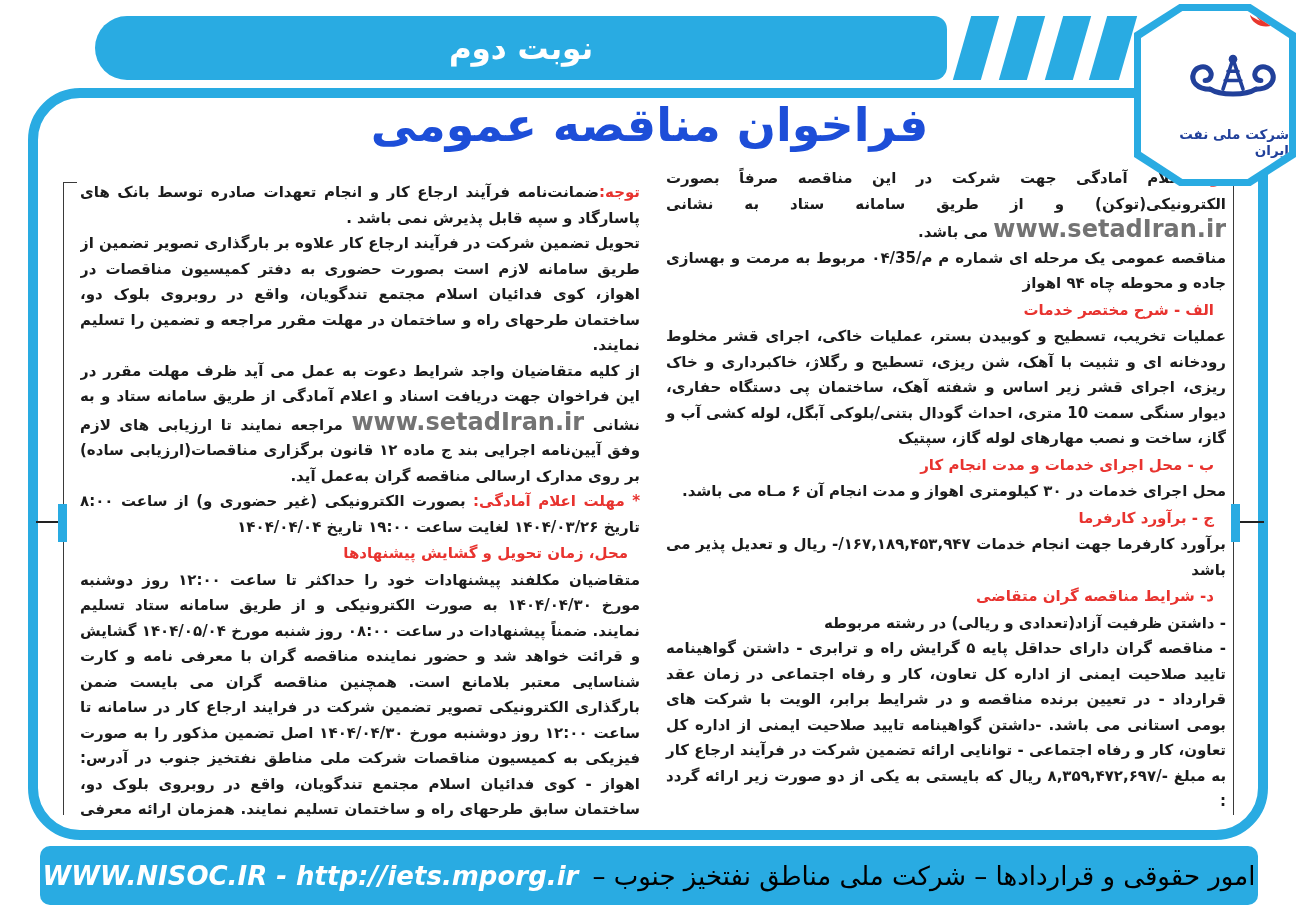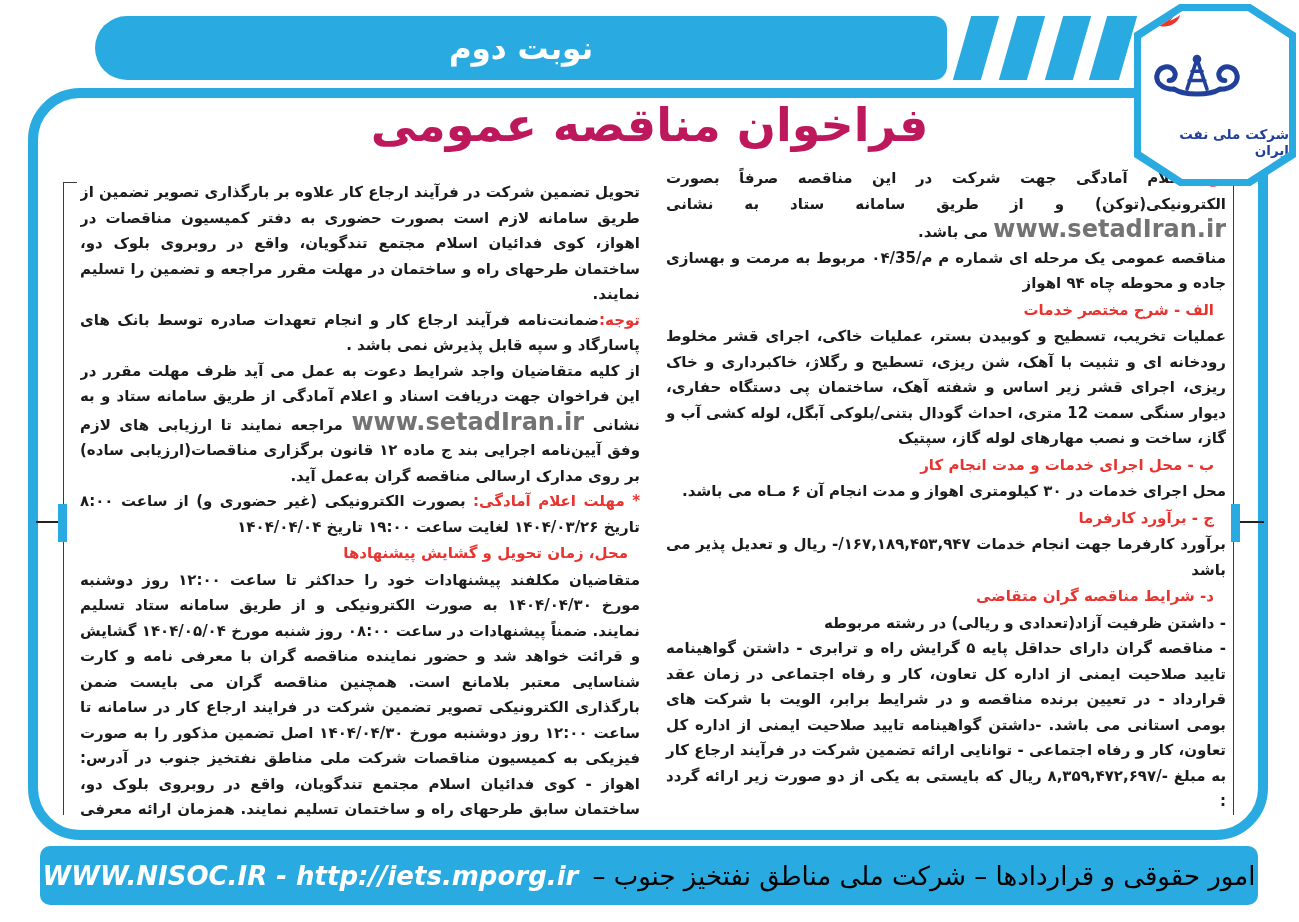--- a/index.html
+++ b/index.html
@@ -15,29 +15,29 @@
   .stripe { position:absolute; top:16px; width:28px; height:64px; background:#29abe2;
     transform:skewX(-16deg); }
   .s1{left:962px;} .s2{left:1008px;} .s3{left:1054px;} .s4{left:1098px; width:30px;}
 
   
   .logo-badge { position:absolute; left:1134px; top:4px; width:162px; height:182px;
     background:#29abe2; z-index:5;
     clip-path:polygon(28% 0,72% 0,100% 16%,100% 84%,72% 100%,28% 100%,0 84%,0 16%); }
   .logo-inner { position:absolute; left:7px; top:7px; right:7px; bottom:7px; background:#fff;
     clip-path:polygon(28% 0,72% 0,100% 16%,100% 84%,72% 100%,28% 100%,0 84%,0 16%);
-    display:flex; flex-direction:column; align-items:flex-start; justify-content:center; gap:20px; }
+    display:flex; flex-direction:column; align-items:flex-end; justify-content:center; gap:20px; }
   .logo-text1 { color:#21409a; font-size:13.5px; font-weight:bold; direction:rtl; }
   .logo-text2 { color:#21409a; font-size:11.5px; font-weight:bold; direction:rtl; }
 
   
   .frame { position:absolute; left:28px; top:88px; width:1240px; height:752px;
     border:10px solid #29abe2; border-radius:52px; background:transparent; }
   .page-title { position:absolute; left:0; top:98px; width:1299px; text-align:center;
-    color:#be185d; font-size:46px; font-weight:bold; direction:rtl; letter-spacing:-1px; z-index:2; }
+    color:#1d4ed8; font-size:46px; font-weight:bold; direction:rtl; letter-spacing:-1px; z-index:2; }
 
   .innerline { position:absolute; border-left:1.6px solid #3a3a3a; width:0; z-index:1; }
   .il-left  { left:63px;  top:182px; height:633px; }
   .il-right { left:1233px; top:182px; height:633px; }
   .innertick { position:absolute; border-top:1.6px solid #3a3a3a; height:0; width:14px; z-index:1; }
   .it-left { left:63px; top:182px; } .it-right { left:1219px; top:182px; }
 
   
   .fold-blue { position:absolute; width:9px; height:38px; background:#29abe2; z-index:3; }
   .fb-left { left:58px; top:504px; } .fb-right { left:1231px; top:504px; }
@@ -120,35 +120,35 @@
   <div class="fold-blue fb-right"></div>
   <div class="fold-tick ft-left"></div>
   <div class="fold-tick ft-right"></div>
 
   <div class="columns">
 
     <div class="col col-right">
       <p><span class="red-label">توجه:</span><span>اعلام آمادگی جهت شرکت در این مناقصه صرفاً بصورت الکترونیکی(توکن) و از طریق سامانه ستاد به نشانی </span><span class="url">www.setadIran.ir</span><span> می باشد.</span></p>
       <p>مناقصه عمومی یک مرحله ای شماره م م/۰۴/35 مربوط به مرمت و بهسازی جاده و محوطه چاه ۹۴ اهواز</p>
       <p class="heading">الف - شرح مختصر خدمات</p>
-      <p>عملیات تخریب، تسطیح و کوبیدن بستر، عملیات خاکی، اجرای قشر مخلوط رودخانه ای و تثبیت با آهک، شن ریزی، تسطیح و رگلاژ، خاکبرداری و خاک ریزی، اجرای قشر زیر اساس و شفته آهک، ساختمان پی دستگاه حفاری، دیوار سنگی سمت 12 متری، احداث گودال بتنی/بلوکی آبگل، لوله کشی آب و گاز، ساخت و نصب مهارهای لوله گاز، سپتیک</p>
+      <p>عملیات تخریب، تسطیح و کوبیدن بستر، عملیات خاکی، اجرای قشر مخلوط رودخانه ای و تثبیت با آهک، شن ریزی، تسطیح و رگلاژ، خاکبرداری و خاک ریزی، اجرای قشر زیر اساس و شفته آهک، ساختمان پی دستگاه حفاری، دیوار سنگی سمت 10 متری، احداث گودال بتنی/بلوکی آبگل، لوله کشی آب و گاز، ساخت و نصب مهارهای لوله گاز، سپتیک</p>
       <p class="heading">ب - محل اجرای خدمات و مدت انجام کار</p>
       <p>محل اجرای خدمات در ۳۰ کیلومتری اهواز و مدت انجام آن ۶ مـاه می باشد.</p>
       <p class="heading">ج - برآورد کارفرما</p>
       <p><span>برآورد کارفرما جهت انجام خدمات </span><span class="ltr">-/۱۶۷,۱۸۹,۴۵۳,۹۴۷</span><span> ریال و تعدیل پذیر می باشد</span></p>
       <p class="heading">د- شرایط مناقصه گران متقاضی</p>
       <p>- داشتن ظرفیت آزاد(تعدادی و ریالی) در رشته مربوطه</p>
       <p><span>- مناقصه گران دارای حداقل پایه ۵ گرایش راه و ترابری - داشتن گواهینامه تایید صلاحیت ایمنی از اداره کل تعاون، کار و رفاه اجتماعی در زمان عقد قرارداد - در تعیین برنده مناقصه و در شرایط برابر، الویت با شرکت های بومی استانی می باشد. -داشتن گواهینامه تایید صلاحیت ایمنی از اداره کل تعاون، کار و رفاه اجتماعی - توانایی ارائه تضمین شرکت در فرآیند ارجاع کار به مبلغ </span><span class="ltr">۸,۳۵۹,۴۷۲,۶۹۷/-</span><span> ریال که بایستی به یکی از دو صورت زیر ارائه گردد :</span></p>
       <p><span>الف: ارائه رسید وجه صادره از سوی حسابداری کارفرما مبنی بر واریز مبلغ فوق الذکر به شماره حساب </span></p>
 
     </div>
 
     <div class="col col-left">
+      <p><span class="red-label">توجه:</span><span>ضمانت‌نامه فرآیند ارجاع کار و انجام تعهدات صادره توسط بانک های پاسارگاد و سپه قابل پذیرش نمی باشد .</span></p>
       <p>تحویل تضمین شرکت در فرآیند ارجاع کار علاوه بر بارگذاری تصویر تضمین از طریق سامانه لازم است بصورت حضوری به دفتر کمیسیون مناقصات در اهواز، کوی فدائیان اسلام مجتمع تندگویان، واقع در روبروی بلوک دو، ساختمان طرحهای راه و ساختمان در مهلت مقرر مراجعه و تضمین را تسلیم نمایند.</p>
-      <p><span class="red-label">توجه:</span><span>ضمانت‌نامه فرآیند ارجاع کار و انجام تعهدات صادره توسط بانک های پاسارگاد و سپه قابل پذیرش نمی باشد .</span></p>
       <p><span>از کلیه متقاضیان واجد شرایط دعوت به عمل می آید ظرف مهلت مقرر در این فراخوان جهت دریافت اسناد و اعلام آمادگی از طریق سامانه ستاد و به نشانی </span><span class="url">www.setadIran.ir</span><span> مراجعه نمایند تا ارزیابی های لازم وفق آیین‌نامه اجرایی بند ج ماده ۱۲ قانون برگزاری مناقصات(ارزیابی ساده) بر روی مدارک ارسالی مناقصه گران به‌عمل آید.</span></p>
       <p><span class="red-label">* مهلت اعلام آمادگی:</span><span> بصورت الکترونیکی (غیر حضوری و) از ساعت ۸:۰۰ تاریخ ۱۴۰۴/۰۳/۲۶ لغایت ساعت ۱۹:۰۰ تاریخ ۱۴۰۴/۰۴/۰۴</span></p>
       <p class="heading">محل، زمان تحویل و گشایش پیشنهادها</p>
       <p>متقاضیان مکلفند پیشنهادات خود را حداکثر تا ساعت ۱۲:۰۰ روز دوشنبه مورخ ۱۴۰۴/۰۴/۳۰ به صورت الکترونیکی و از طریق سامانه ستاد تسلیم نمایند. ضمناً پیشنهادات در ساعت ۰۸:۰۰ روز شنبه مورخ ۱۴۰۴/۰۵/۰۴ گشایش و قرائت خواهد شد و حضور نماینده مناقصه گران با معرفی نامه و کارت شناسایی معتبر بلامانع است. همچنین مناقصه گران می بایست ضمن بارگذاری الکترونیکی تصویر تضمین شرکت در فرایند ارجاع کار در سامانه تا ساعت ۱۲:۰۰ روز دوشنبه مورخ ۱۴۰۴/۰۴/۳۰ اصل تضمین مذکور را به صورت فیزیکی به کمیسیون مناقصات شرکت ملی مناطق نفتخیز جنوب در آدرس: اهواز - کوی فدائیان اسلام مجتمع تندگویان، واقع در روبروی بلوک دو، ساختمان سابق طرحهای راه و ساختمان تسلیم نمایند. همزمان ارائه معرفی نامه و کارت ملی برای متقاضیان شرکت در مناقصه و نمایندگان شرکتها در همه مراحل لازم و ضروری می باشد.</p>
 
     </div>
   </div>
 
   <div class="footer">
     <span class="fa">امور حقوقی و قراردادها – شرکت ملی مناطق نفتخیز جنوب –</span>

